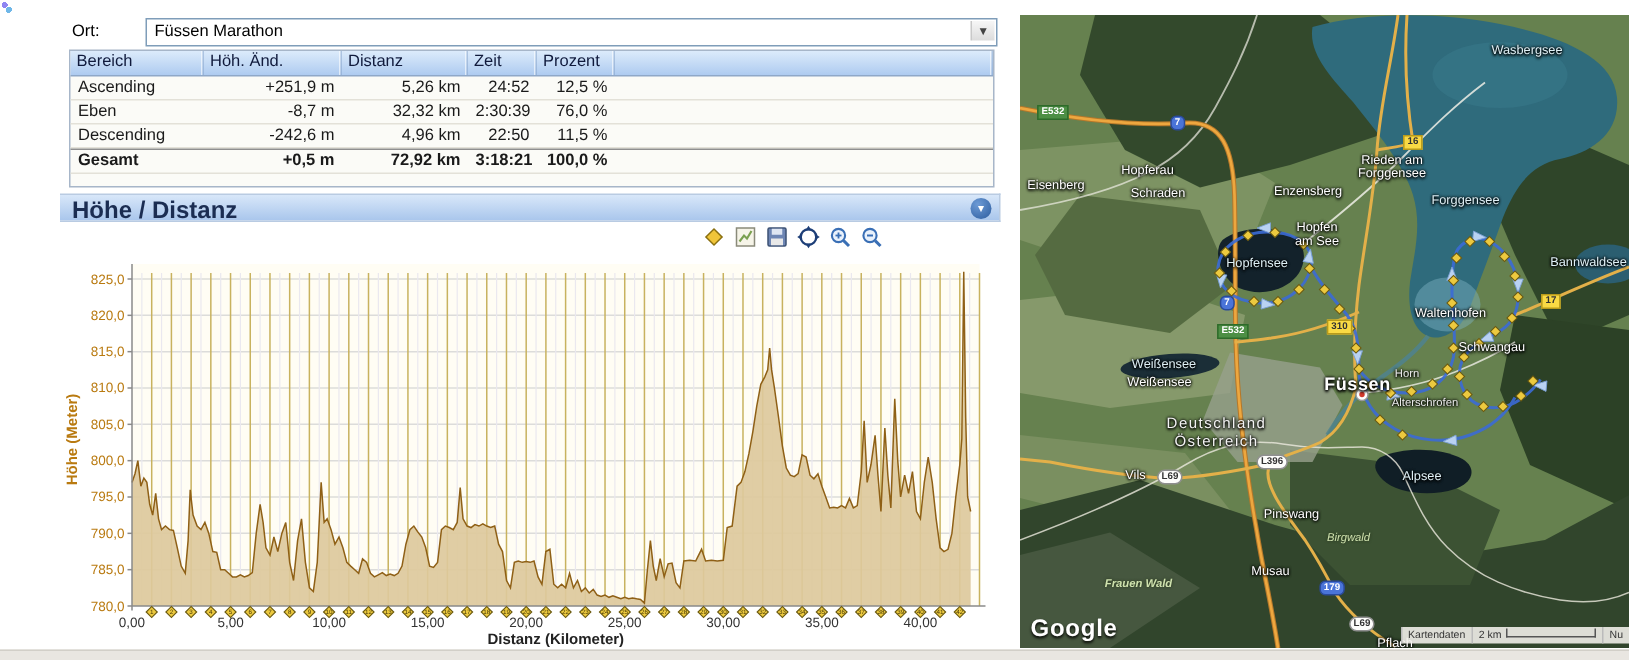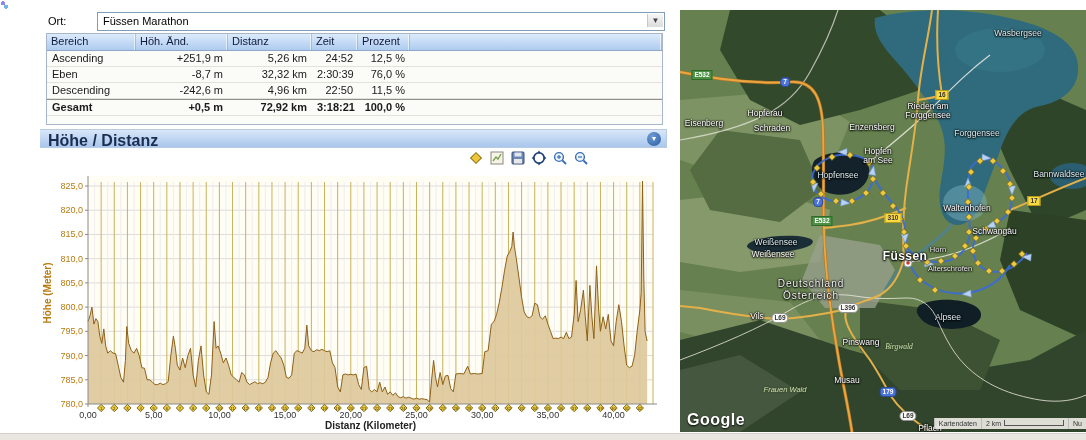--- a/index.html
+++ b/index.html
@@ -611,23 +611,23 @@
         <div class="ml lake" style="left: 96px; top: 232px;">Weißensee</div>
         <div class="ml town" style="left: 93px; top: 244px;">Weißensee</div>
         <div class="ml city" style="left: 225px; top: 246px;">Füssen</div>
         <div class="ml hamlet" style="left: 258px; top: 239px;">Horn</div>
         <div class="ml hamlet" style="left: 270px; top: 258px;">Alterschrofen</div>
         <div class="ml country" style="left: 131px; top: 273px;">Deutschland</div>
         <div class="ml country" style="left: 131px; top: 285px;">Österreich</div>
         <div class="ml town" style="left: 77px; top: 306px;">Vils</div>
         <div class="ml lake" style="left: 268px; top: 307px;">Alpsee</div>
         <div class="ml town" style="left: 181px; top: 332px;">Pinswang</div>
-        <div class="ml area" style="left: 219px; top: 336px; font-family: Liberation Serif, serif;">Birgwald</div>
+        <div class="ml area" style="left: 219px; top: 348px;">Birgwald</div>
         <div class="ml town" style="left: 167px; top: 370px;">Musau</div>
-        <div class="ml area" style="left: 105px; top: 379px;">Frauen Wald</div>
+        <div class="ml area" style="left: 79px; top: 379px; font-weight: bold;">Frauen Wald</div>
         <div class="ml town" style="left: 250px; top: 418px;">Pflach</div>
         <div class="shield green" style="left: 22px; top: 65px;">E532</div>
         <div class="shield blue" style="left: 105px; top: 72px;">7</div>
         <div class="shield yellow" style="left: 262px; top: 85px;">16</div>
         <div class="shield blue" style="left: 138px; top: 192px;">7</div>
         <div class="shield green" style="left: 142px; top: 211px;">E532</div>
         <div class="shield yellow" style="left: 213px; top: 208px;">310</div>
         <div class="shield yellow" style="left: 354px; top: 191px;">17</div>
         <div class="shield white" style="left: 168px; top: 298px;">L396</div>
         <div class="shield white" style="left: 100px; top: 308px;">L69</div>

